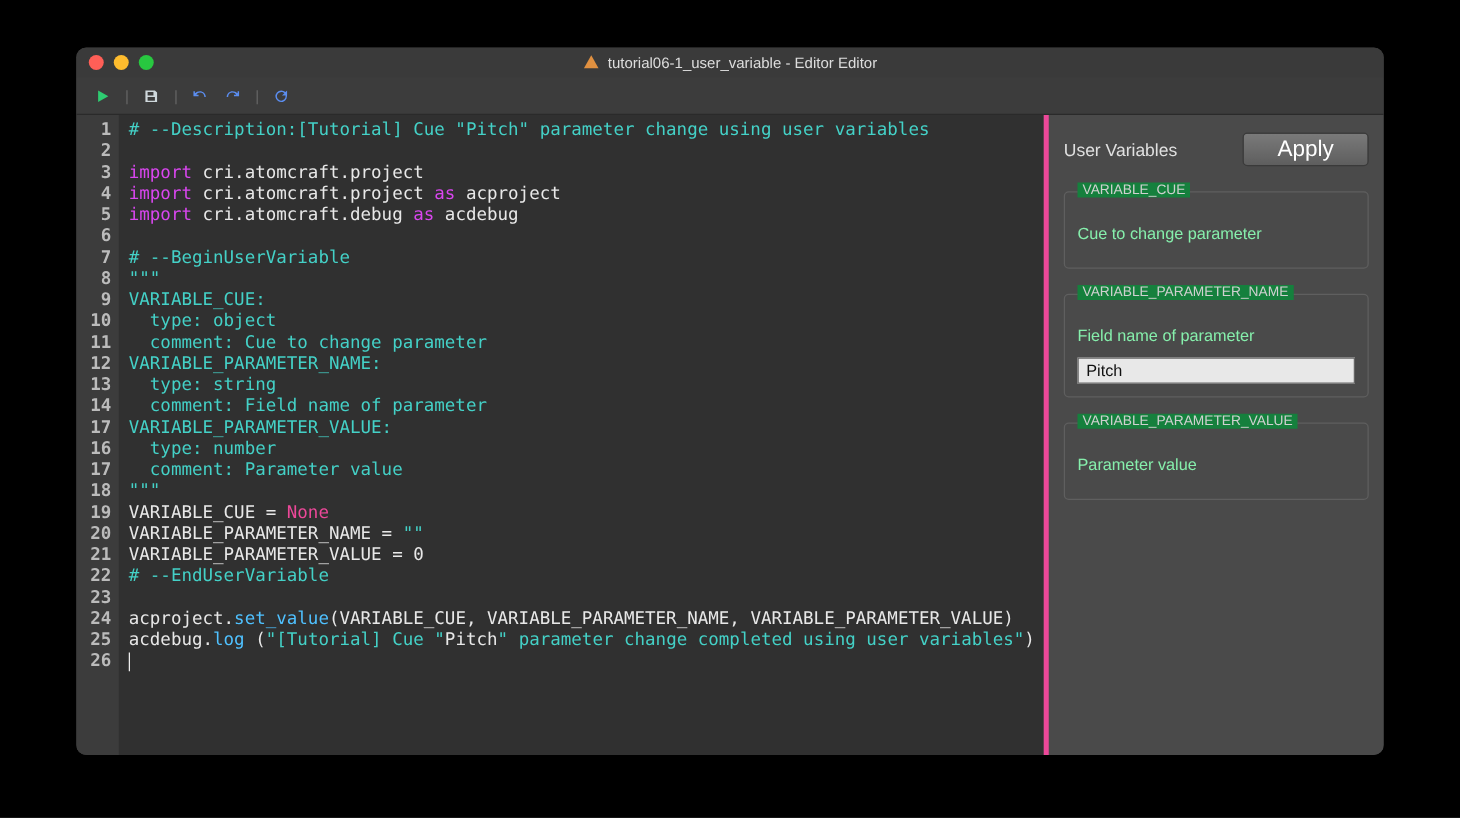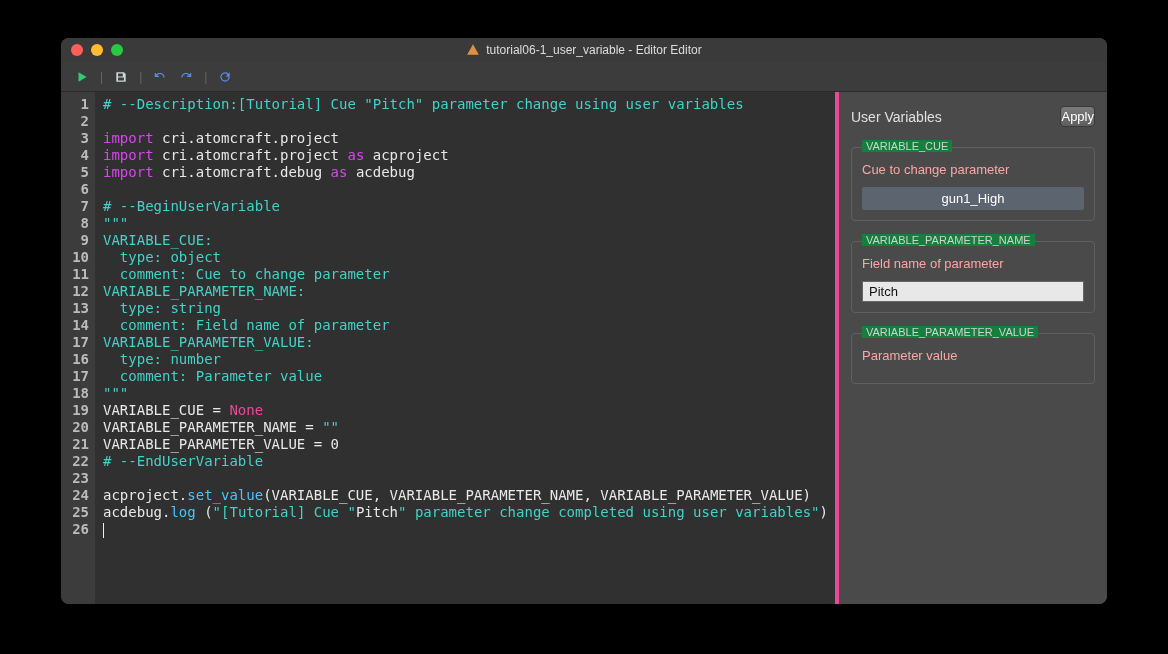--- a/index.html
+++ b/index.html
@@ -121,22 +121,22 @@
     display: flex;
     justify-content: space-between;
     align-items: center;
     margin-bottom: 18px;
   }
   .side-title { font-size: 14px; font-weight: 500; }
   .apply-btn {
     background: linear-gradient(#7a7a7a,#5e5e5e);
     border: 1px solid #3a3a3a;
     color: #fff;
-    font-size: 13px;
-    padding: 2px 0;
+    font-size: 18px;
+    padding: 2px 27px;
     border-radius: 4px;
     cursor: pointer;
   }
   .var-group {
     border: 1px solid #5f5f5f;
     border-radius: 4px;
     padding: 10px;
     margin-top: 20px;
     position: relative;
   }
@@ -144,23 +144,23 @@
     position: absolute;
     top: -8px;
     left: 10px;
     background: #15803d;
     padding: 0 4px;
     font-size: 11px;
     color: #d0d0d0;
   }
   .var-comment {
     font-size: 13px;
-    color: #fca5a5;
+    color: #86efac;
     margin-bottom: 10px;
-    margin-top: 4px;
+    margin-top: 15px;
   }
   .cue-drop {
     background: #5c6470;
     color: #fff;
     text-align: center;
     padding: 4px 0;
     border-radius: 2px;
     font-size: 13px;
   }
   .text-input {
@@ -263,20 +263,19 @@
 
     <div class="side">
       <div class="side-head">
         <div class="side-title">User Variables</div>
         <button class="apply-btn">Apply</button>
       </div>
       <div id="var-container">
           <div class="var-group">
             <div class="var-label">VARIABLE_CUE</div>
             <div class="var-comment">Cue to change parameter</div>
-            <div class="cue-drop">gun1_High</div>
           </div>
           <div class="var-group"><div class="var-label">VARIABLE_PARAMETER_NAME</div><div class="var-comment">Field name of parameter</div><input class="text-input" value="Pitch" style=""></div>
           <div class="var-group"><div class="var-label">VARIABLE_PARAMETER_VALUE</div><div class="var-comment">Parameter value</div></div>
         </div>
     </div>
   </div>
 </div>
 
 </body></html>

